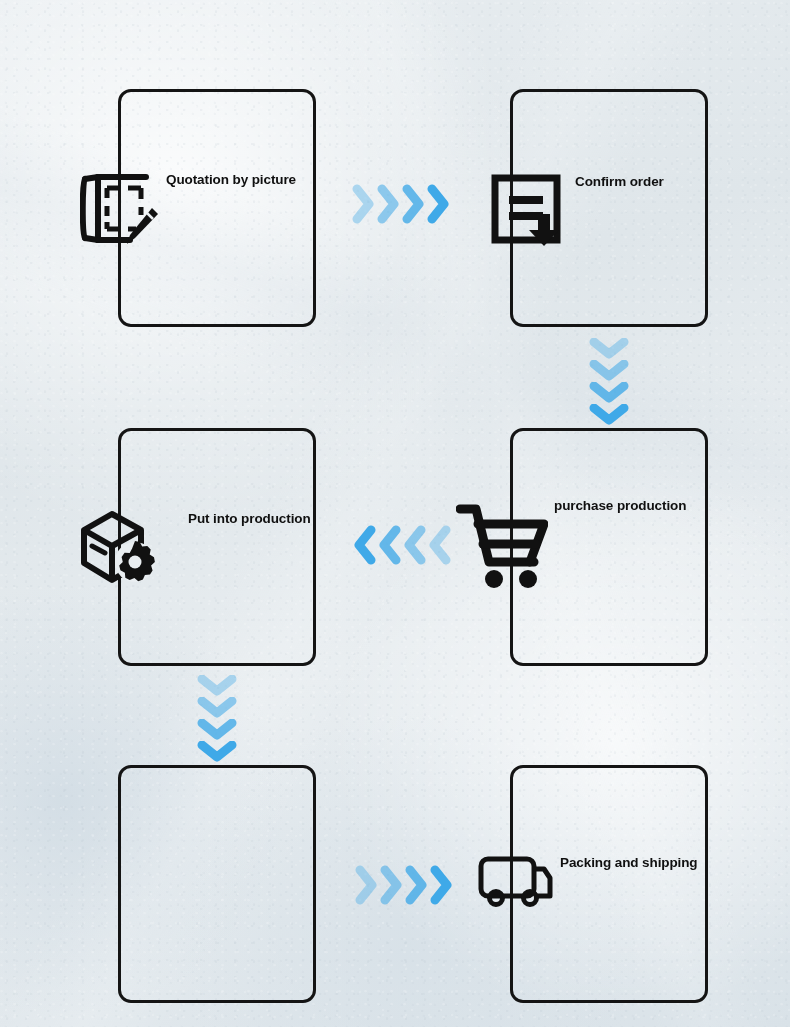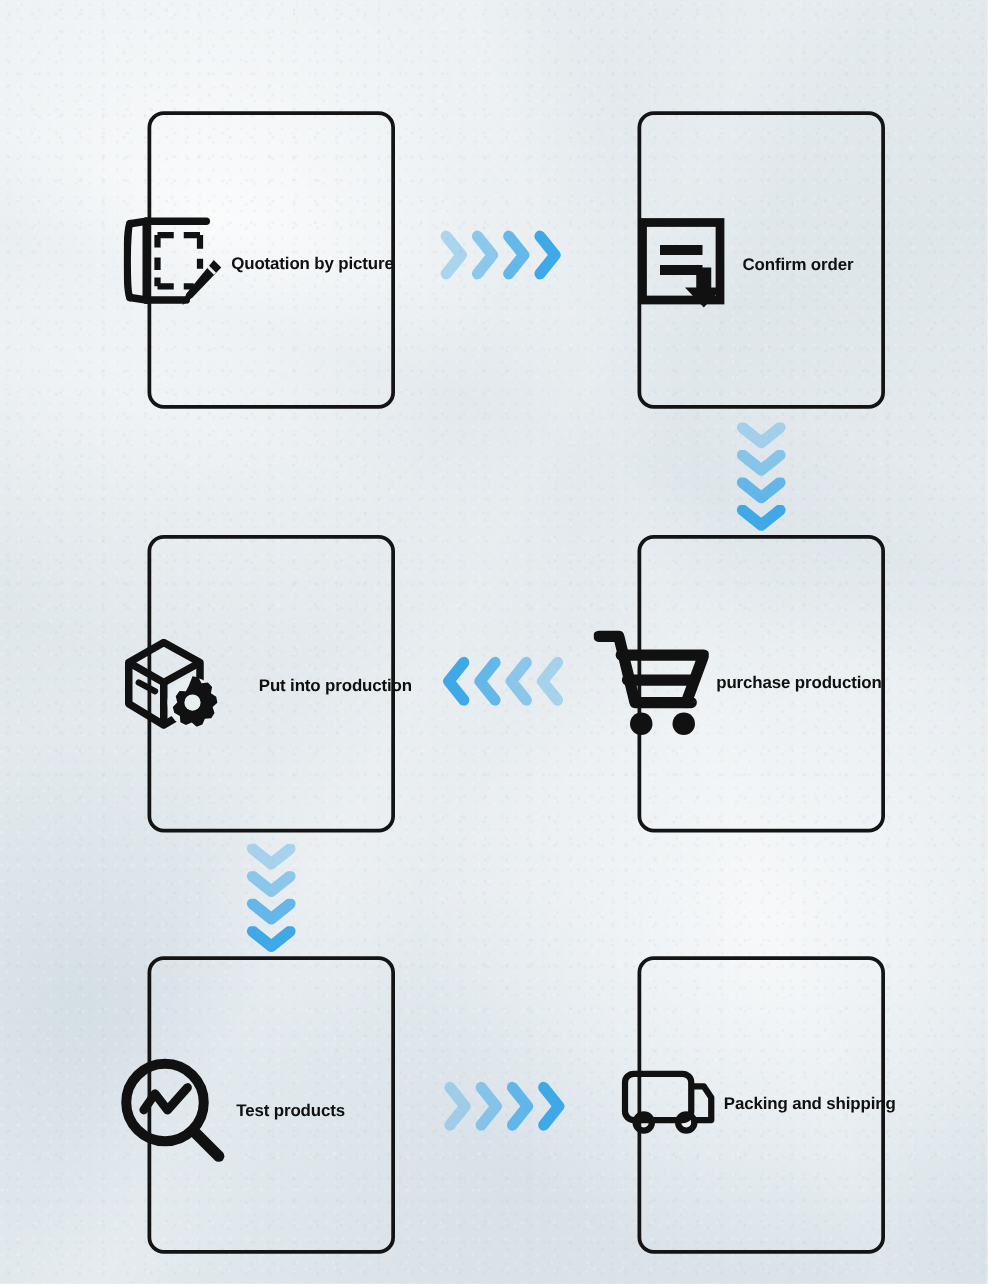--- a/index.html
+++ b/index.html
@@ -59,23 +59,21 @@
     box-sizing: border-box;
     border: 3px solid #141414;
     border-radius: 13px;
     background: transparent;
   }
 
   
   .step {
     position: absolute;
     display: flex;
-    align-items: center;
     gap: 6px;
-    margin-left: 19px;
   }
   .step-icon {
     flex: 0 0 auto;
     display: block;
     line-height: 0;
   }
   .step-label {
     font-size: 13.5px;
     font-weight: bold;
     color: #101010;
@@ -174,30 +172,20 @@
         <path d="M12 35 L25 42" stroke="#111" stroke-width="5" stroke-linecap="round"></path>
 
         <circle cx="55" cy="51" r="20" fill="#e9eef1"></circle>
         <path d="M55 30 l4.8 1.0 2.4 4.6 5.1 -0.6 3.4 3.5 -1.0 5.0 4.3 2.8 0.9 4.8 -3.8 3.4 1.5 4.9 -2.6 4.2 -5.1 0.3 -2.0 4.7 -4.6 1.7 -3.9 -3.3 -4.7 2.0 -4.4 -2.2 -0.4 -5.1 -4.5 -2.5 -1.2 -4.7 3.6 -3.6 -1.2 -5.0 3.0 -4.1 5.1 0.1 2.4 -4.5 Z" fill="#111"></path>
         <circle cx="55" cy="51" r="6.5" fill="#e9eef1"></circle>
       </svg>
     </span>
     <span class="step-label">Put into production</span>
   </div>
 
-  <div class="step" style="left:76px; top:845px;">
-    <span class="step-icon">
-      <svg width="88" height="86" viewBox="0 0 88 86" fill="none" xmlns="http://www.w3.org/2000/svg">
-        <circle cx="37" cy="37" r="31" stroke="#111" stroke-width="8" fill="none"></circle>
-        <path d="M60 60 L80 80" stroke="#111" stroke-width="9" stroke-linecap="round"></path>
-        <path d="M20 43 L29 30 L39 43 L55 25" stroke="#111" stroke-width="7" stroke-linecap="round" stroke-linejoin="round" fill="none"></path>
-      </svg>
-    </span>
-    <span class="step-label">Test products</span>
-  </div>
 
   <div class="step" style="left:478px; top:855px;">
     <span class="step-icon">
       <svg width="76" height="55" viewBox="0 0 76 55" fill="none" xmlns="http://www.w3.org/2000/svg">
 
         <rect x="3" y="4" width="53" height="37" rx="7" stroke="#111" stroke-width="5" fill="none"></rect>
 
         <path d="M56 14 L66 14 L72 23 L72 41 L56 41" stroke="#111" stroke-width="5" stroke-linejoin="round" fill="none"></path>
 
         <circle cx="18" cy="43" r="6.5" stroke="#111" stroke-width="5" fill="none"></circle>

